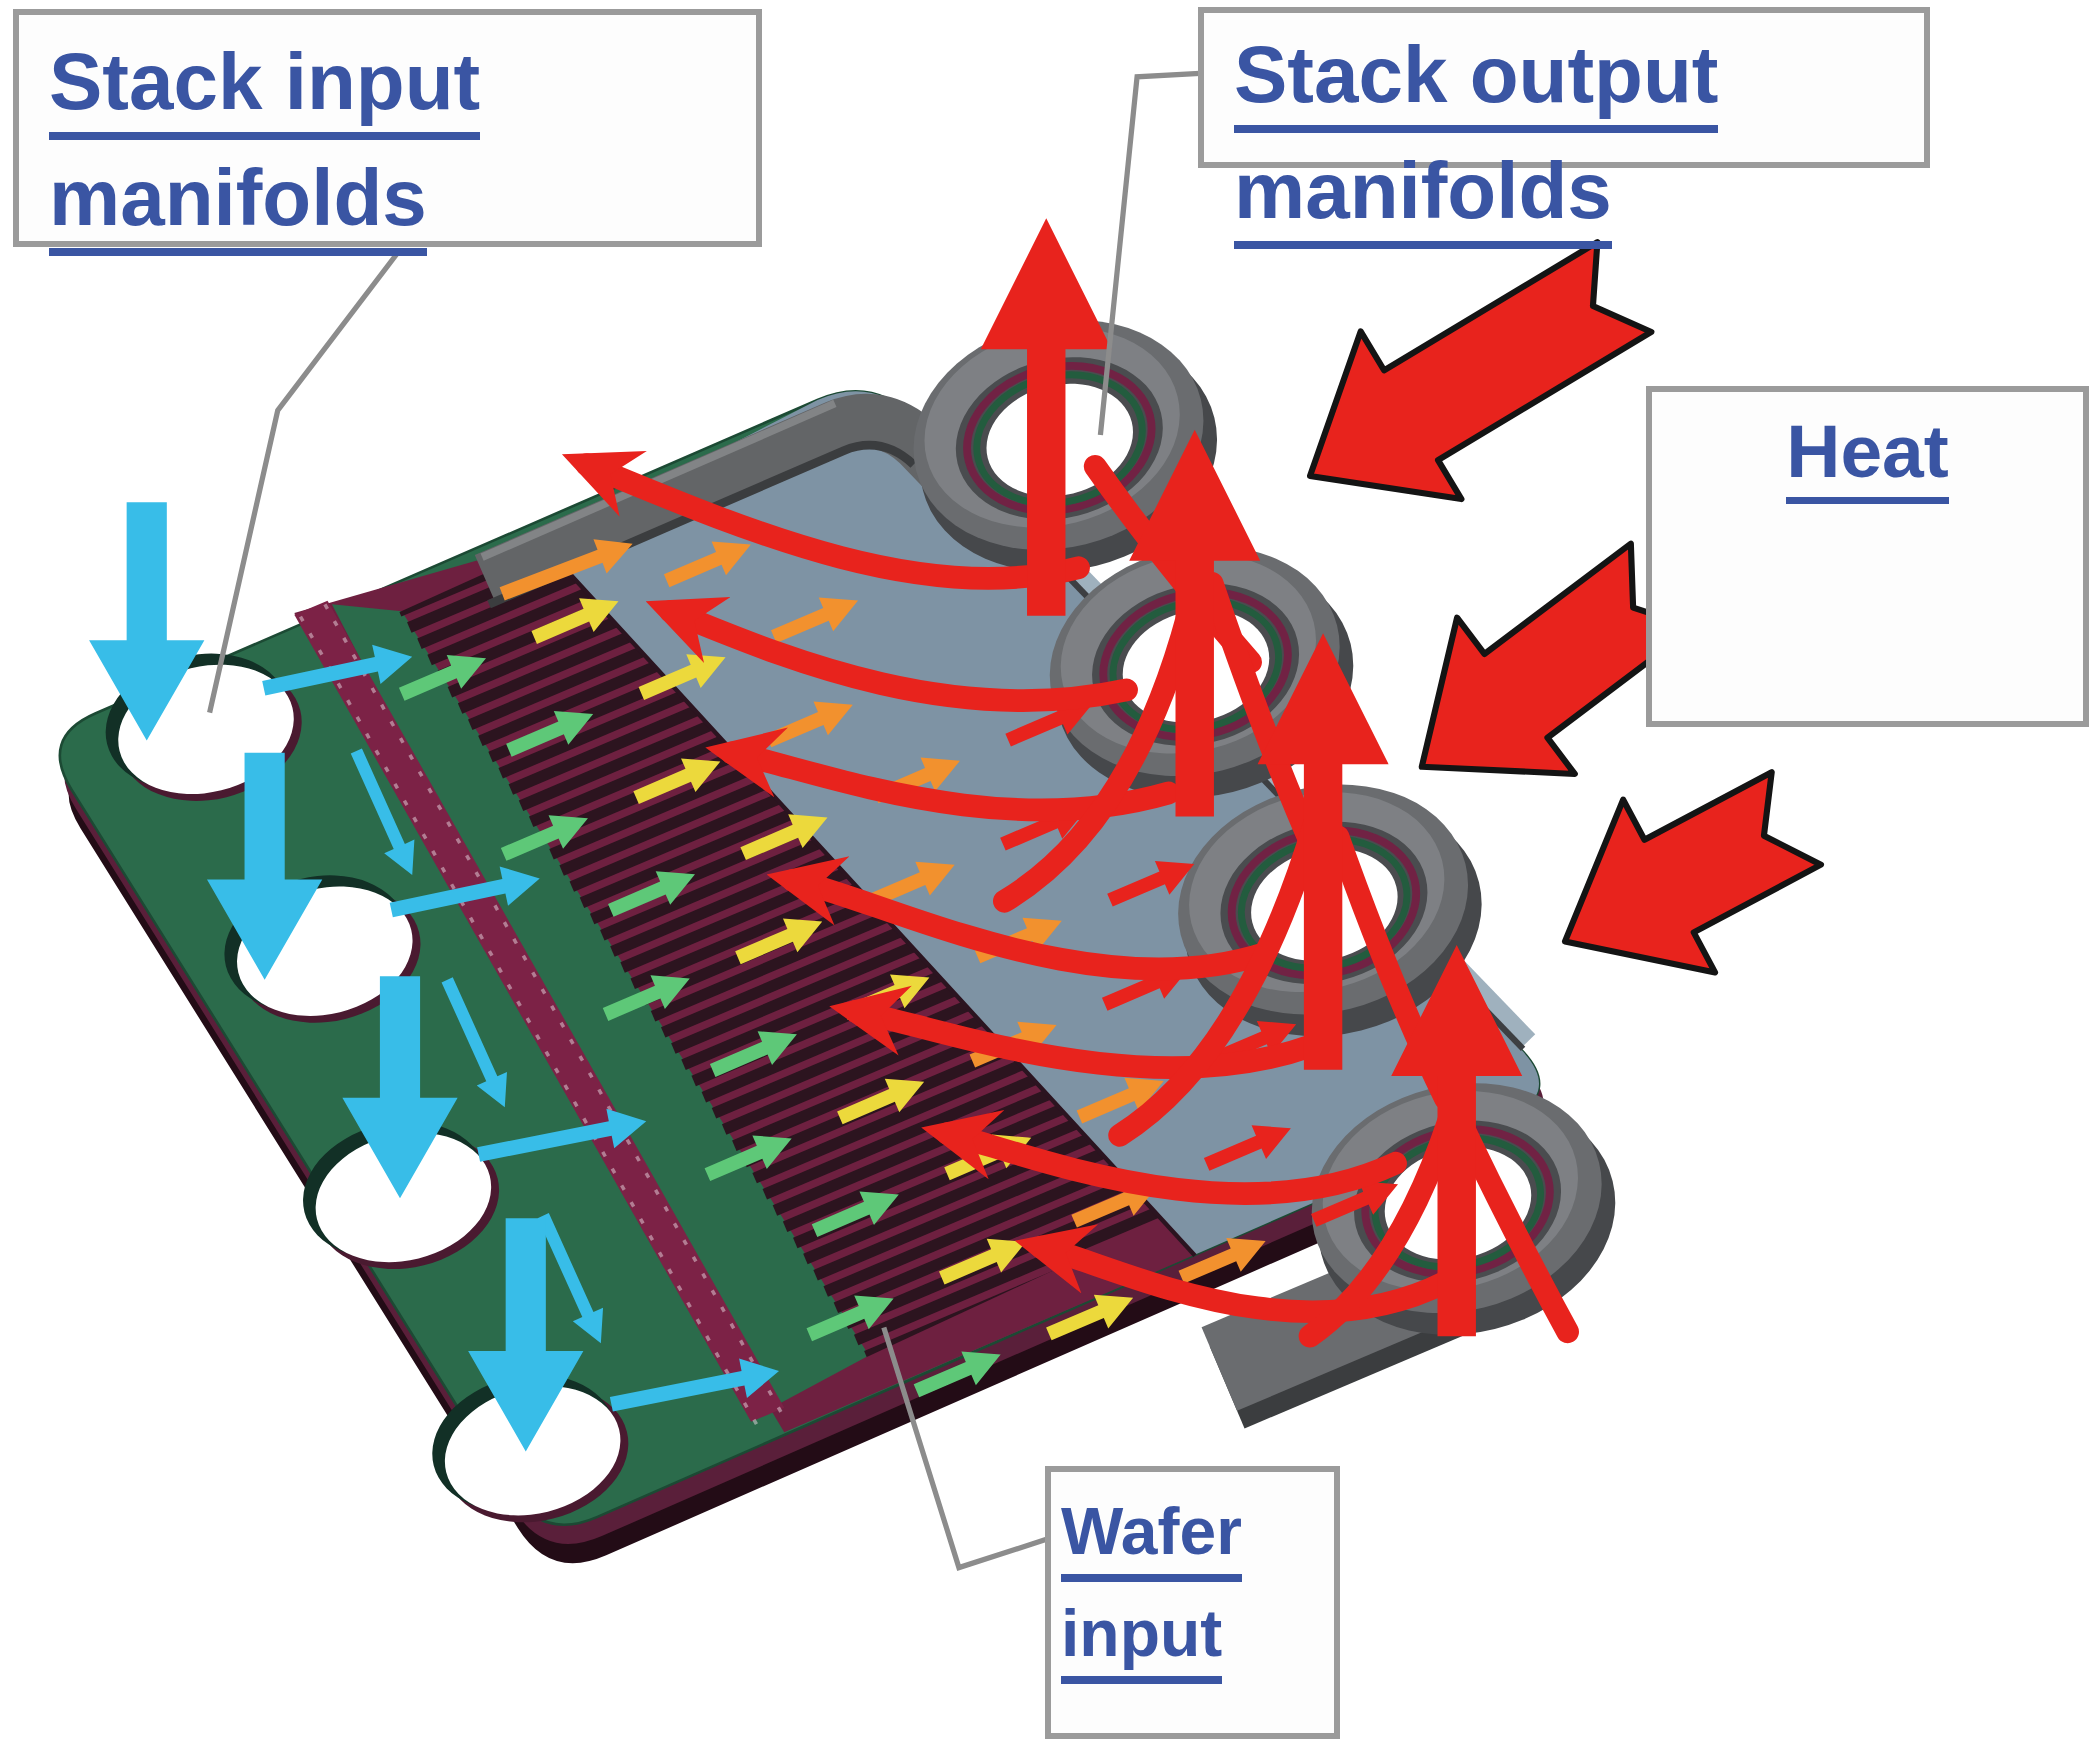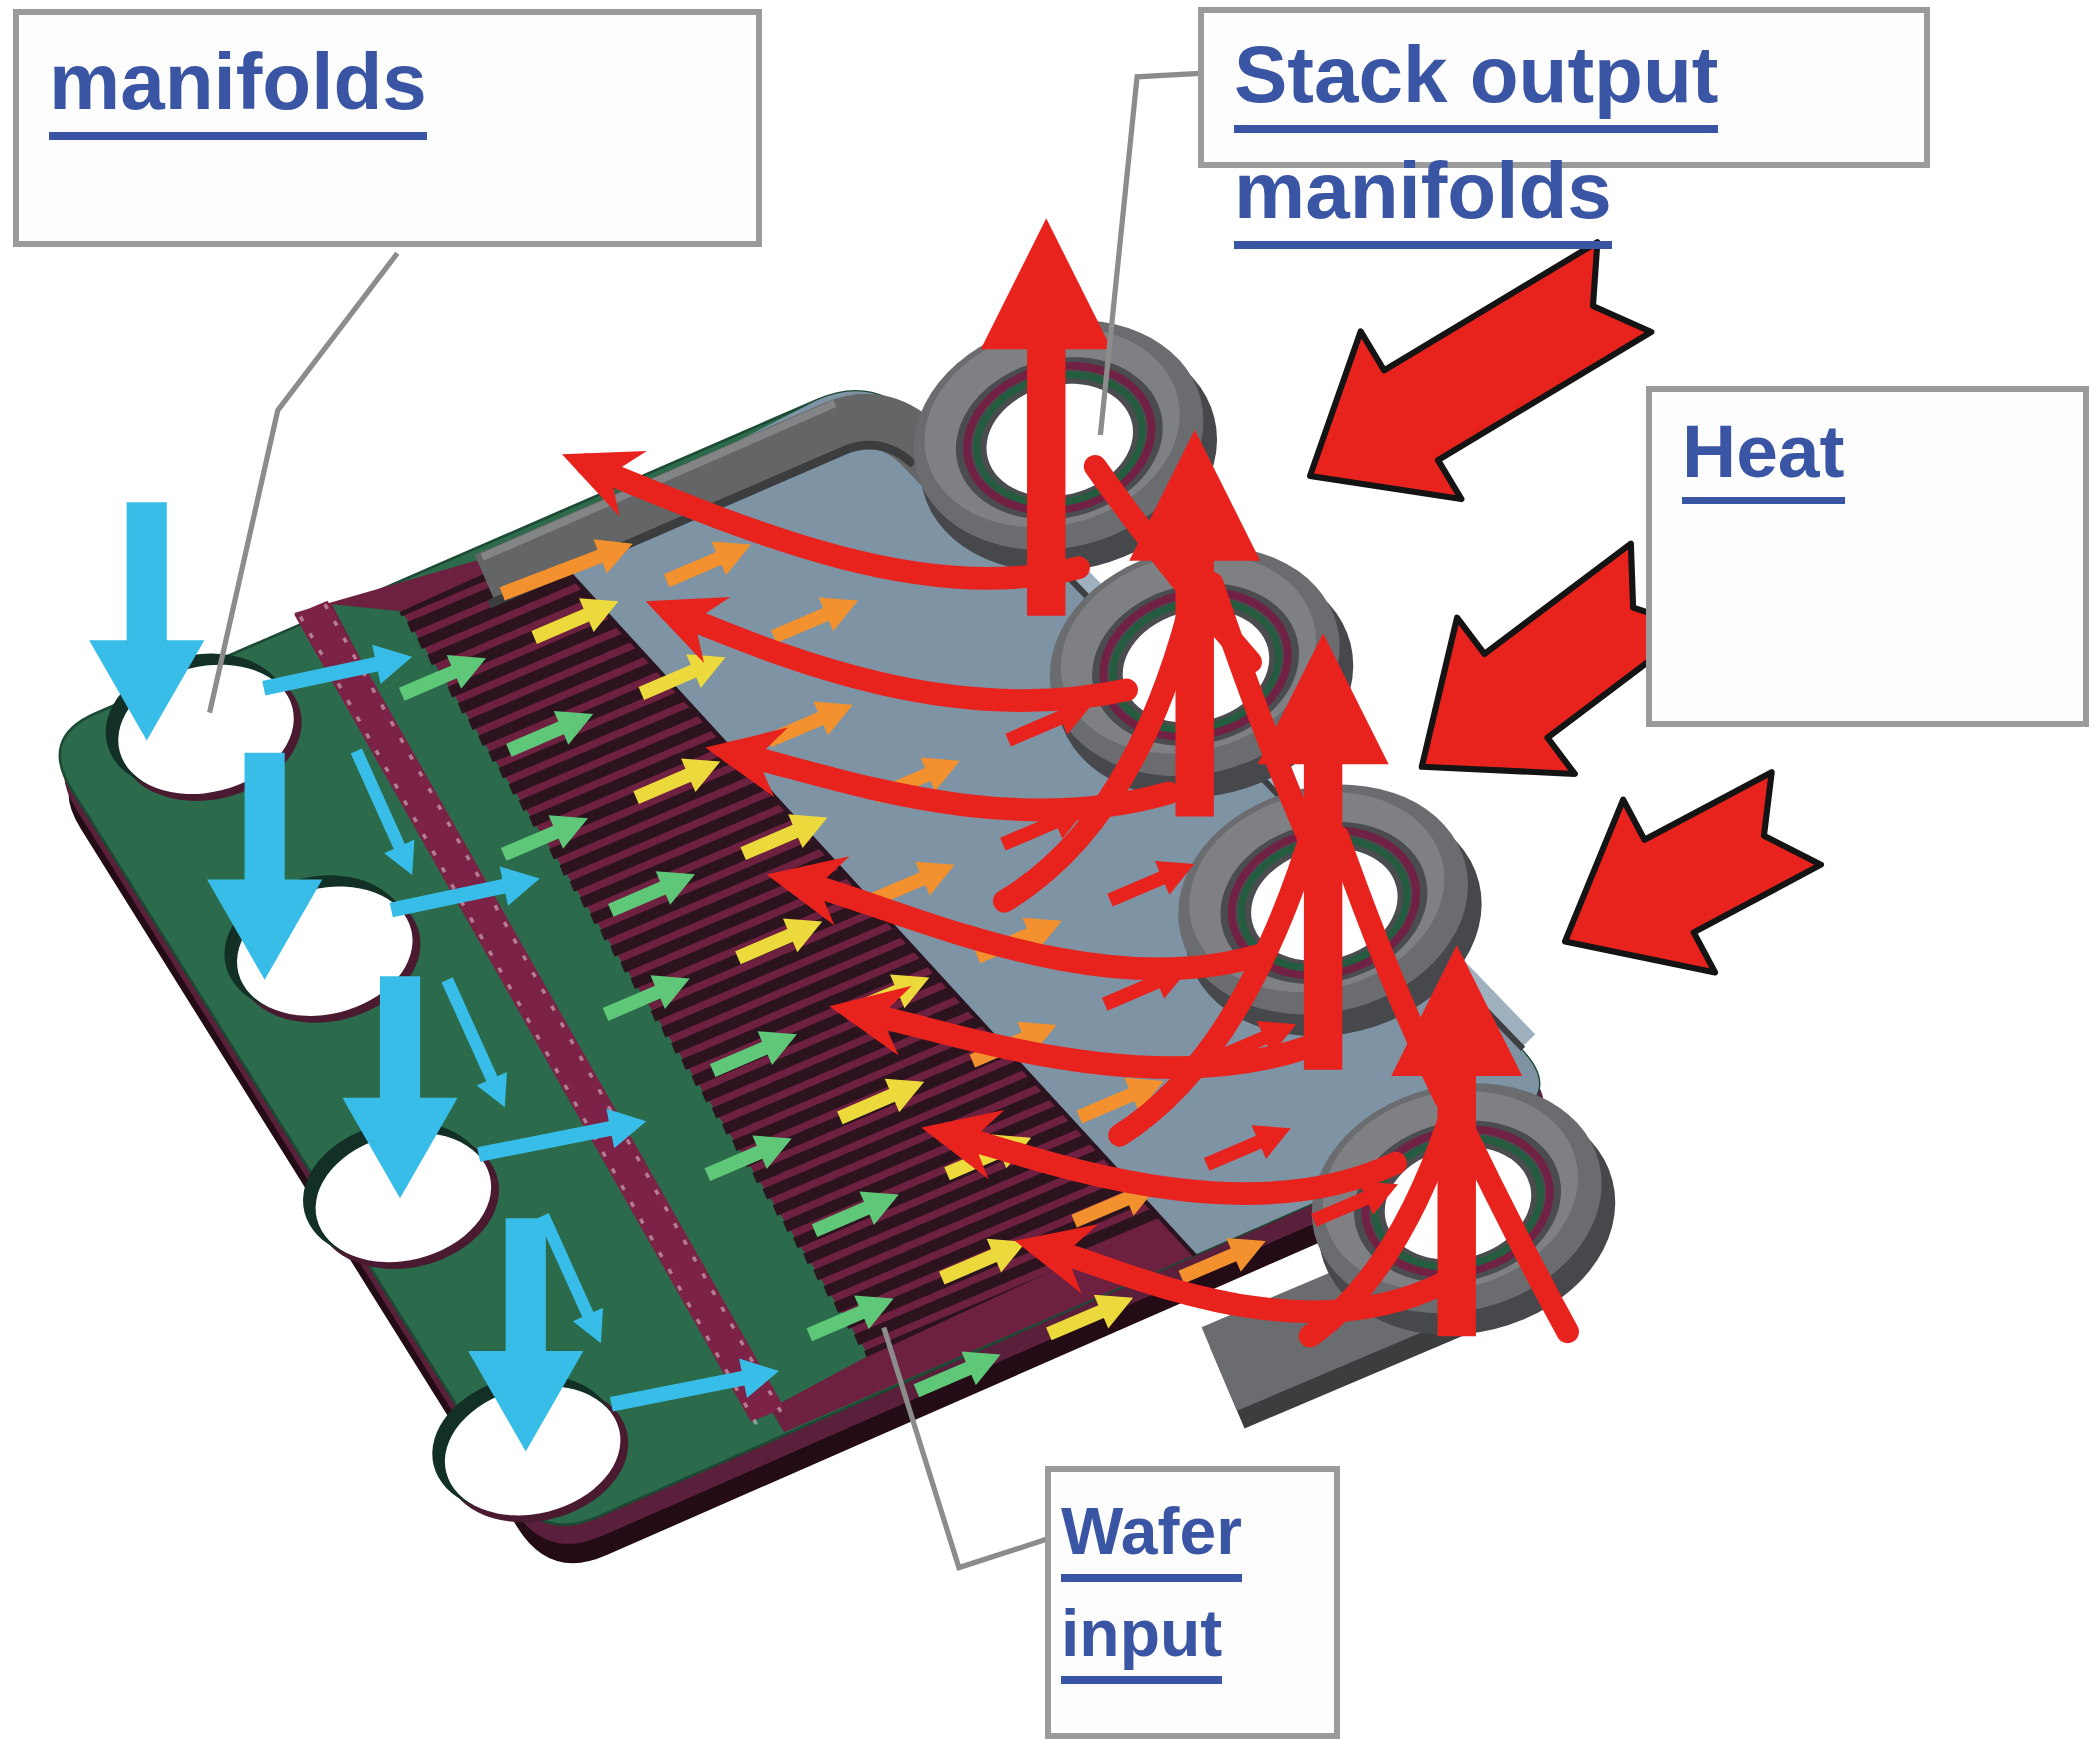--- a/index.html
+++ b/index.html
@@ -6,21 +6,21 @@
   #stage{position:relative;width:2096px;height:1751px;background:#ffffff;overflow:hidden;
          font-family:"Liberation Sans", sans-serif;}
   #diagram{position:absolute;left:0;top:0;width:2096px;height:1751px;}
   .label{position:absolute;box-sizing:border-box;background:#fdfdfd;border:6.1px solid #9b9b9b;
          color:#3a55a3;font-weight:bold;padding:21px 30px;}
   .label .row{display:block;margin-bottom:12.2px;}
   .label .ln{display:inline-block;line-height:1.04;border-bottom:8.7px solid #3a55a3;padding-bottom:8.7px;}
   .lb1{left:13px;top:8.7px;width:749px;height:238px;font-size:80px;}
   .lb2{left:1198px;top:7px;width:732px;height:161px;font-size:80px;padding-top:15.7px;}
   .lb3{left:1646px;top:386px;width:443px;height:341px;font-size:75px;padding-top:15.7px;}
-  .lb3 .row{margin-bottom:8.7px;}
+  .lb3 .row{margin-bottom:8.7px;text-align:center;}
   .lb3 .ln{padding-bottom:7px;border-bottom-width:7.9px;}
   .lb4{left:1045px;top:1466px;width:295px;height:273px;font-size:66px;padding-left:10px;}
 </style>
 </head>
 <body>
 
 <div id="stage">
 
   <svg id="diagram" viewBox="0 0 2400 2005">
     <defs id="svgdefs">
@@ -230,20 +230,21 @@
         <polygon points="1792.0,1078.0 1858.6,915.7 1883.0,961.6 2028.7,884.2 2019.8,956.9 2085.1,990.1 1939.4,1067.6 1963.8,1113.5" fill="#e8231d" stroke="#141414" stroke-width="7" stroke-linejoin="round"></polygon>
       </g>
     <g id="g-leaders">
         <polyline points="455,290 318,470 240,816" fill="none" stroke="#8c8c8c" stroke-width="6"></polyline>
         <polyline points="1374,84 1302,88 1260,498" fill="none" stroke="#8c8c8c" stroke-width="6"></polyline>
         <polyline points="1012,1520 1098,1795 1200,1762" fill="none" stroke="#8c8c8c" stroke-width="6"></polyline>
       </g>
   </svg>
 
   <div class="label lb1">
+    <div class="row"><span class="ln">Stack input</span></div>
     <div class="row"><span class="ln">manifolds</span></div>
   </div>
 
   <div class="label lb2">
     <div class="row"><span class="ln">Stack output</span></div>
     <div class="row"><span class="ln">manifolds</span></div>
   </div>
 
   <div class="label lb3">
     <div class="row"><span class="ln">Heat</span></div>

